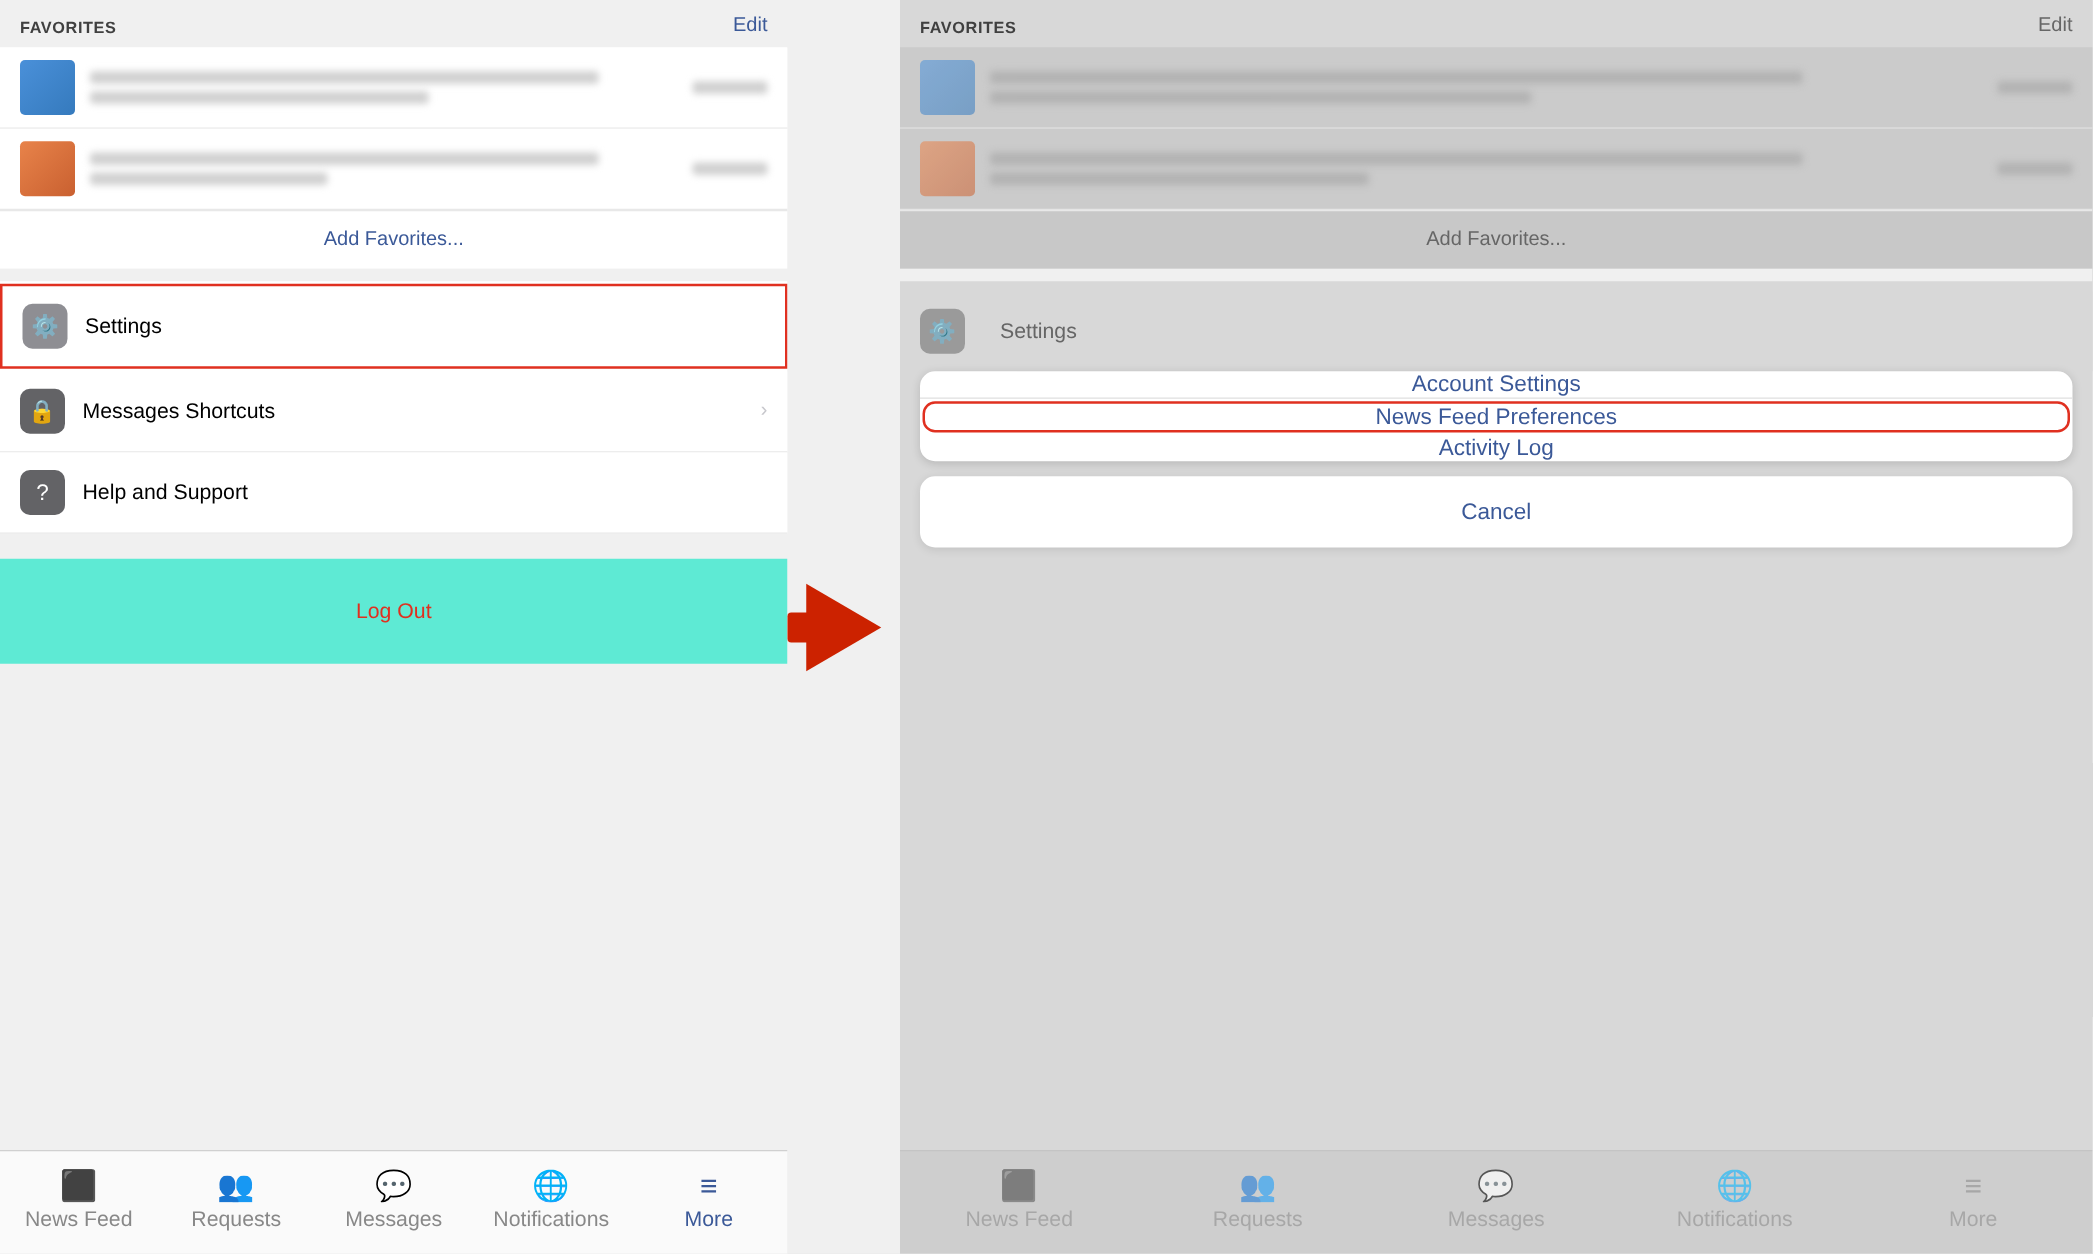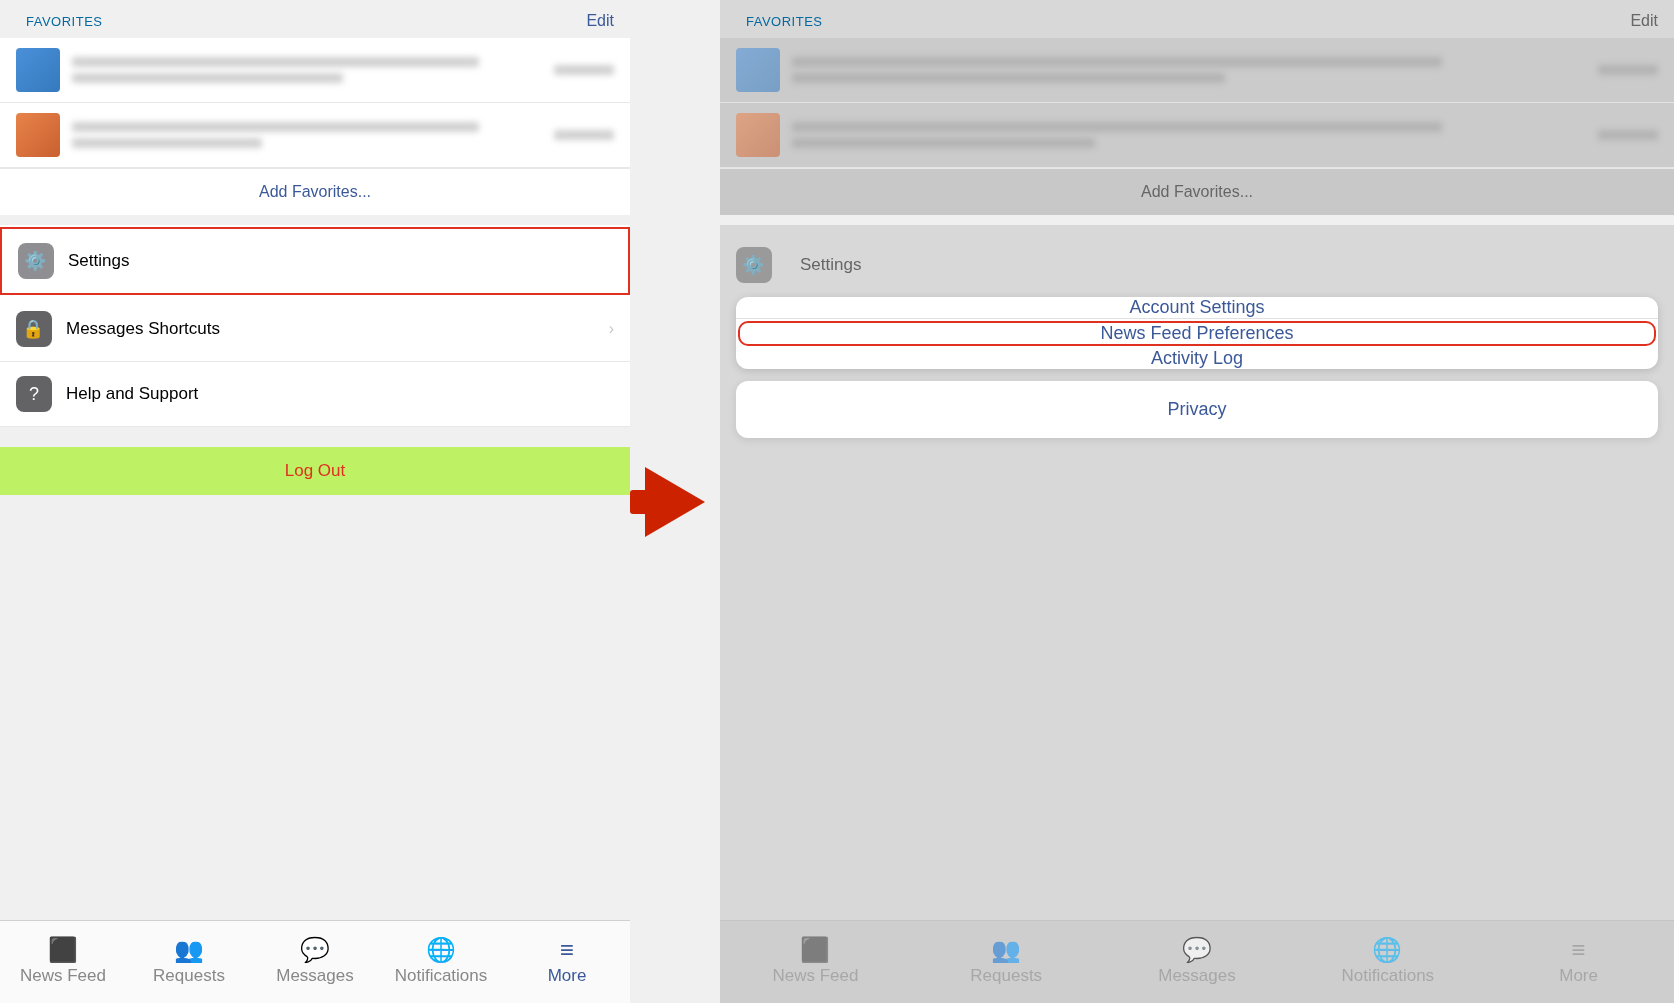--- a/index.html
+++ b/index.html
@@ -23,24 +23,23 @@
 
     .section-header {
       display: flex;
       justify-content: space-between;
       align-items: center;
       padding: 12px 16px 8px;
       background: #f0f0f0;
     }
     .section-header-title {
       font-size: 13px;
-      font-weight: 400;
-      color: #0369a1;
+      font-weight: 700;
+      color: #404040;
       letter-spacing: 0.5px;
-      margin-left: 10px;
     }
     .section-header-edit {
       font-size: 16px;
       color: #3b5998;
     }
 
     .favorites-list {
       background: #fff;
       padding: 0 0 0 0;
     }
@@ -150,23 +149,23 @@
       color: #000;
       flex: 1;
     }
 
     .menu-chevron {
       color: #c7c7cc;
       font-size: 16px;
     }
 
     .log-out-section {
-      background: #bef264;
+      background: #5eead4;
       margin-top: 10px;
-      padding: 14px;
+      padding: 32px;
       text-align: center;
     }
     .log-out-text {
       font-size: 17px;
       color: #e03020;
     }
 
     
     .bottom-nav {
       position: absolute;
@@ -460,21 +459,21 @@
     </div>
 
     <div class="dropdown-item">
       <span class="dropdown-item-text">Activity Log</span>
     </div>
 
   </div>
 
   <div class="cancel-section">
     <div class="cancel-item">
-      <span class="cancel-text">Privacy</span>
+      <span class="cancel-text">Cancel</span>
     </div>
   </div>
 
   <div class="right-bottom-nav">
     <div class="nav-item">
       <span class="nav-icon">⬛</span>
       <span class="nav-label">News Feed</span>
     </div>
     <div class="nav-item">
       <span class="nav-icon">👥</span>

